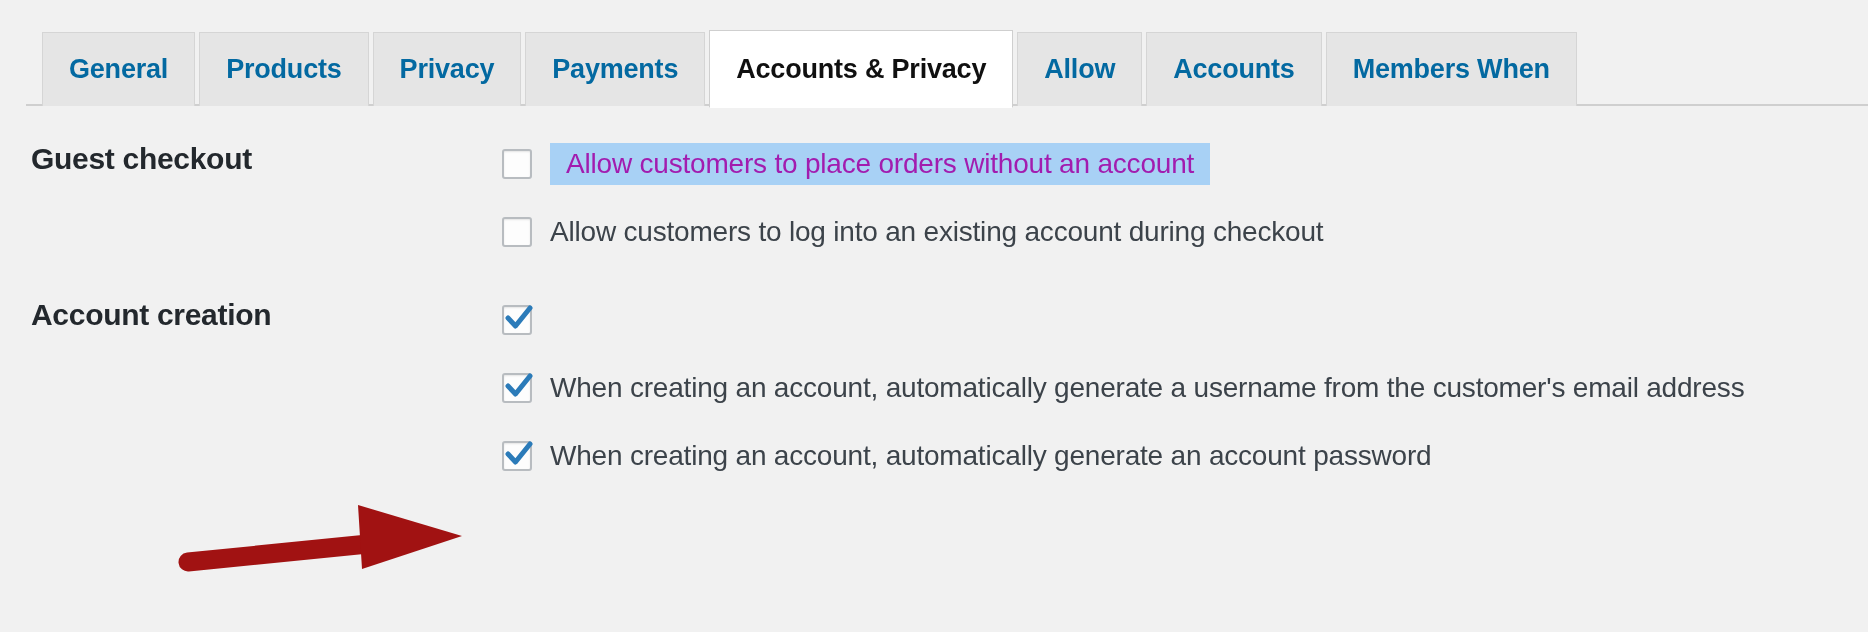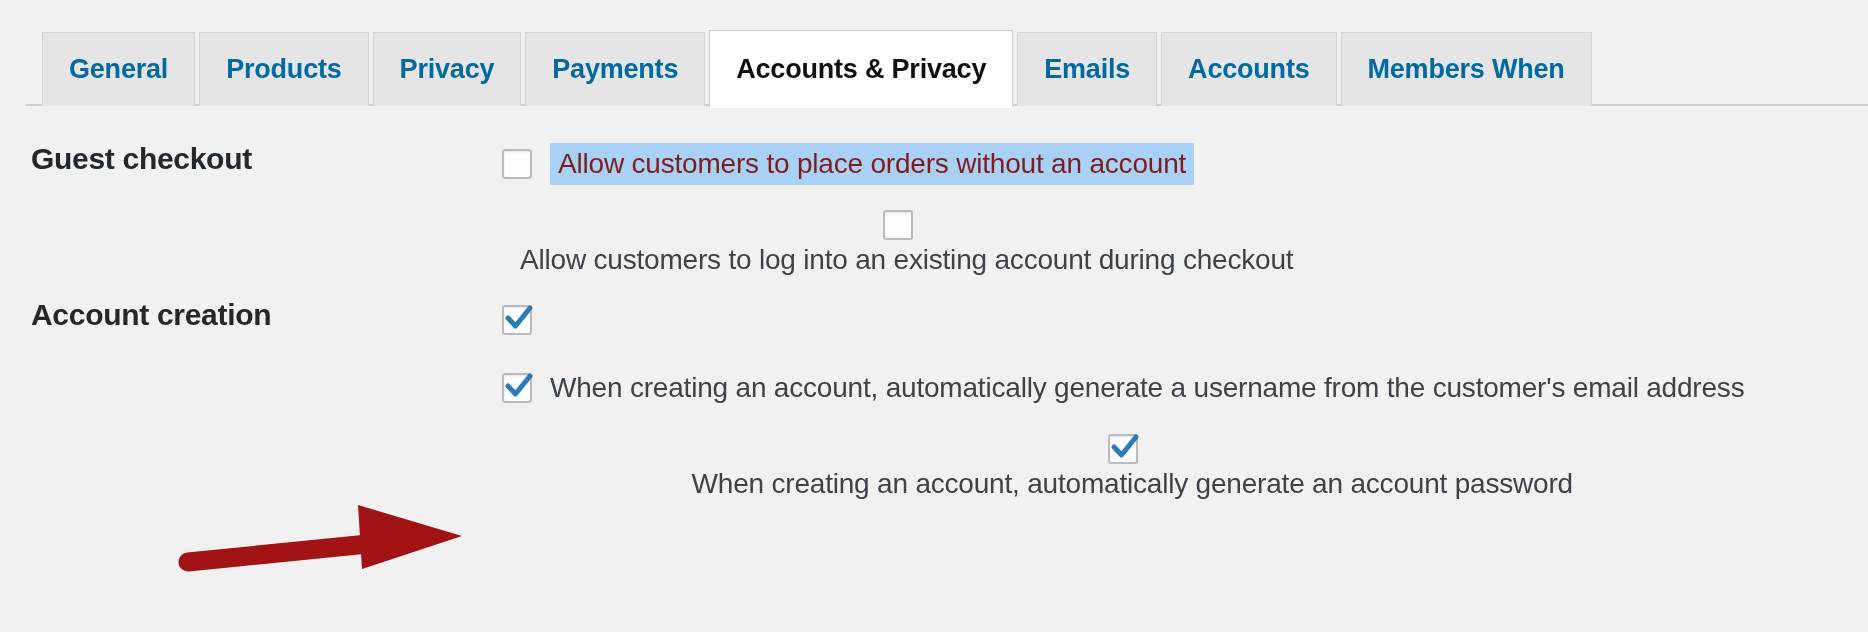--- a/index.html
+++ b/index.html
@@ -101,21 +101,21 @@
     top: 0;
   }
   .opt {
     display: flex;
     align-items: center;
     height: 44px;
     margin-bottom: 24px;
     cursor: pointer;
     user-select: none;
   }
-  .opt:last-child { margin-bottom: 0; flex-direction: column; }
+  .opt:last-child { margin-bottom: 0; }
 
   .cbx {
     position: relative;
     width: 30px;
     height: 30px;
     flex: 0 0 30px;
     box-sizing: border-box;
     background: #fdfdfd;
     border: 2px solid #b8bcc0;
     border-radius: 3px;
@@ -135,22 +135,22 @@
   .opt-label {
     margin-left: 18px;
     font-size: 28px;
     color: #3c434a;
     letter-spacing: -0.2px;
     white-space: nowrap;
     line-height: 40px;
   }
   .opt-label.selected {
     background: #a8d1f5;
-    color: #7f1d1d;
-    padding: 1px 8px;
+    color: #a21caf;
+    padding: 1px 16px;
   }
 
   
   .arrow-annotation {
     position: absolute;
     left: 150px;
     top: 490px;
     width: 350px;
     height: 110px;
     pointer-events: none;
@@ -171,21 +171,21 @@
     <div class="tab">
       <span>Privacy</span>
     </div>
     <div class="tab">
       <span>Payments</span>
     </div>
     <div class="tab active">
       <span>Accounts &amp; Privacy</span>
     </div>
     <div class="tab">
-      <span>Emails</span>
+      <span>Allow</span>
     </div>
     <div class="tab">
       <span>Accounts</span>
     </div>
     <div class="tab">
       <span>Members When</span>
     </div>
   </div>
 </div>
 

